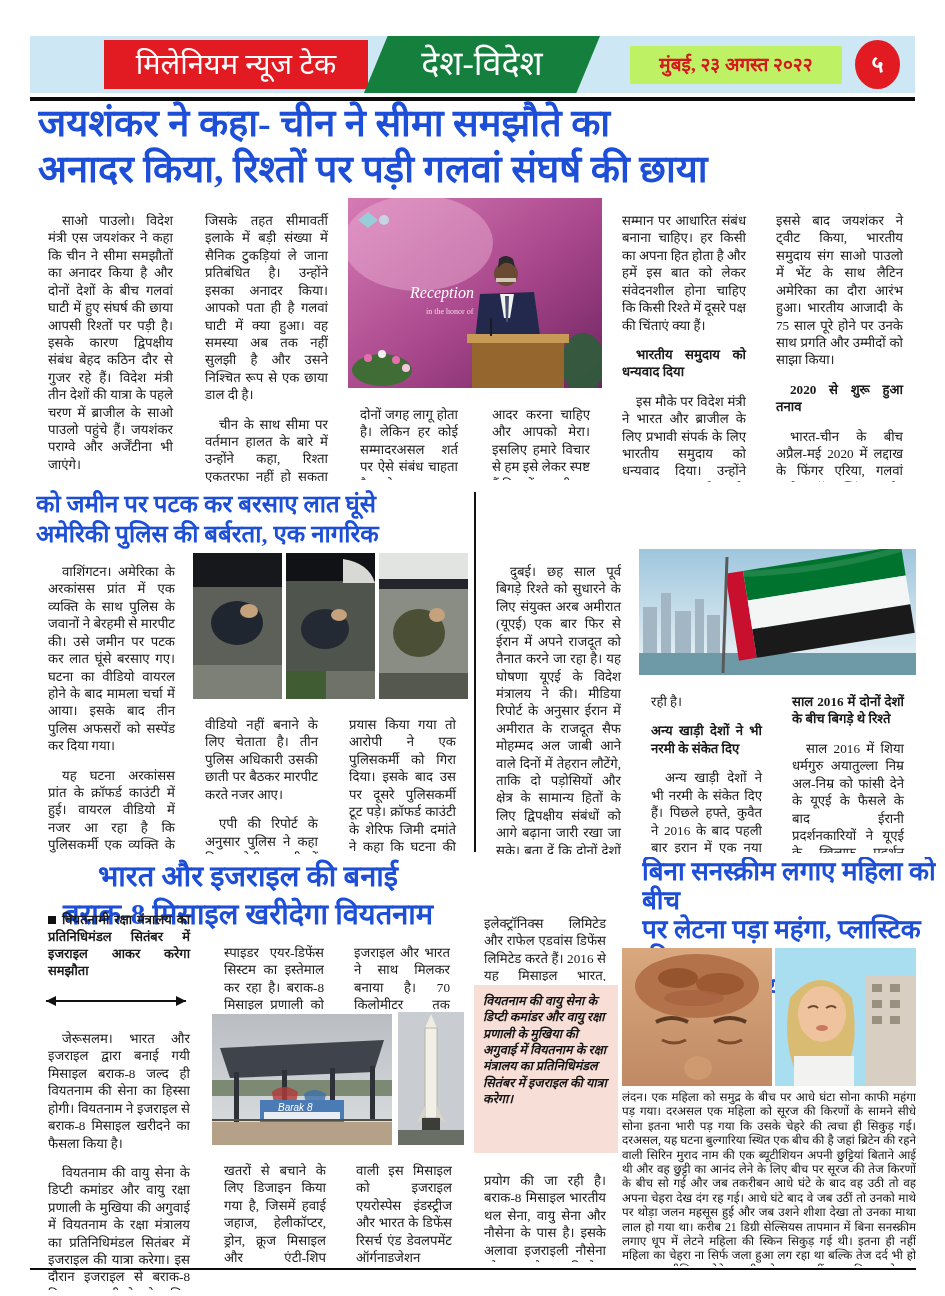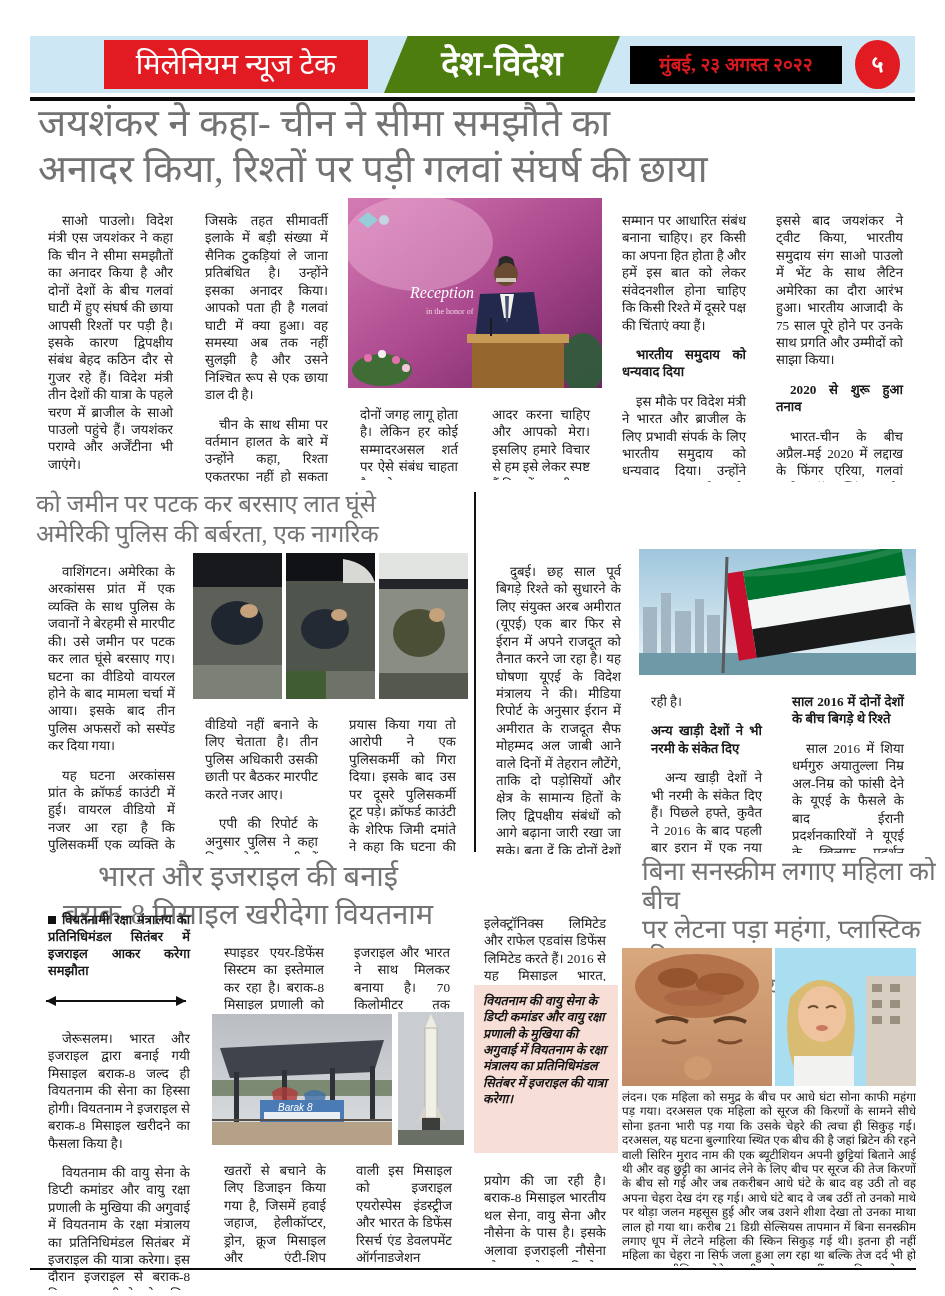--- a/index.html
+++ b/index.html
@@ -2,31 +2,31 @@
 <html><head>
 <meta charset="utf-8">
 <style>
   html,body{margin:0;padding:0;background:#ffffff;}
   .page{position:relative;width:945px;height:1296px;background:#ffffff;overflow:hidden;
         font-family:"Liberation Serif","DejaVu Serif",serif;color:#151515;}
   
   .hstrip{position:absolute;left:30px;top:36px;width:885px;height:57px;background:#cde7f4;}
   .masthead{position:absolute;left:56px;top:40px;width:264px;height:49px;background:#e21b23;
             color:#fff;font-weight:400;font-size:29px;text-align:center;line-height:49px;margin-left:48px;}
-  .secbox{position:absolute;left:384px;top:36px;width:236px;height:57px;background:#4d7c0f;
-          clip-path:polygon(10% 0,100% 0,90% 100%,0 100%);color:#fff;font-weight:700;
+  .secbox{position:absolute;left:364px;top:36px;width:236px;height:57px;background:#15803d;
+          clip-path:polygon(10% 0,100% 0,90% 100%,0 100%);color:#fff;font-weight:400;
           font-size:34px;text-align:center;line-height:56px;}
-  .datebox{position:absolute;left:630px;top:46px;width:212px;height:38px;background:#000000;
+  .datebox{position:absolute;left:630px;top:46px;width:212px;height:38px;background:#bef264;
            color:#d6181f;font-weight:700;font-size:19px;text-align:center;line-height:38px;}
   .pagenum{position:absolute;left:855px;top:40px;width:45px;height:49px;background:#e21b23;
            border-radius:50%;color:#fff;font-weight:700;font-size:23px;text-align:center;line-height:49px;}
   .hrule{position:absolute;left:30px;top:97px;width:885px;height:4px;background:#0b0b0b;}
   .brule{position:absolute;left:30px;top:1268px;width:886px;height:2px;background:#0b0b0b;}
   
-  .hl{position:absolute;font-weight:400;color:#737373;overflow:hidden;}
+  .hl{position:absolute;font-weight:700;color:#1d4ed8;overflow:hidden;}
   .hl1{left:38px;top:100px;width:874px;font-size:38px;line-height:46px;}
   .hl2{left:36px;top:489px;width:434px;font-size:24px;line-height:30px;}
   .hl3{left:484px;top:489px;width:432px;font-size:24px;line-height:30px;text-align:center;}
   .hl4{left:36px;top:857px;width:424px;font-size:29px;line-height:38px;text-align:center;}
   .hl5{left:642px;top:857px;width:294px;font-size:26px;line-height:29px;}
   
   .col{position:absolute;font-size:13.2px;line-height:1.32;text-align:justify;overflow:hidden;color:#1a1a1a;}
   .col p{margin:12px;}
   .col p.ind{text-indent:14px;}
   .sub{font-weight:bold;}

